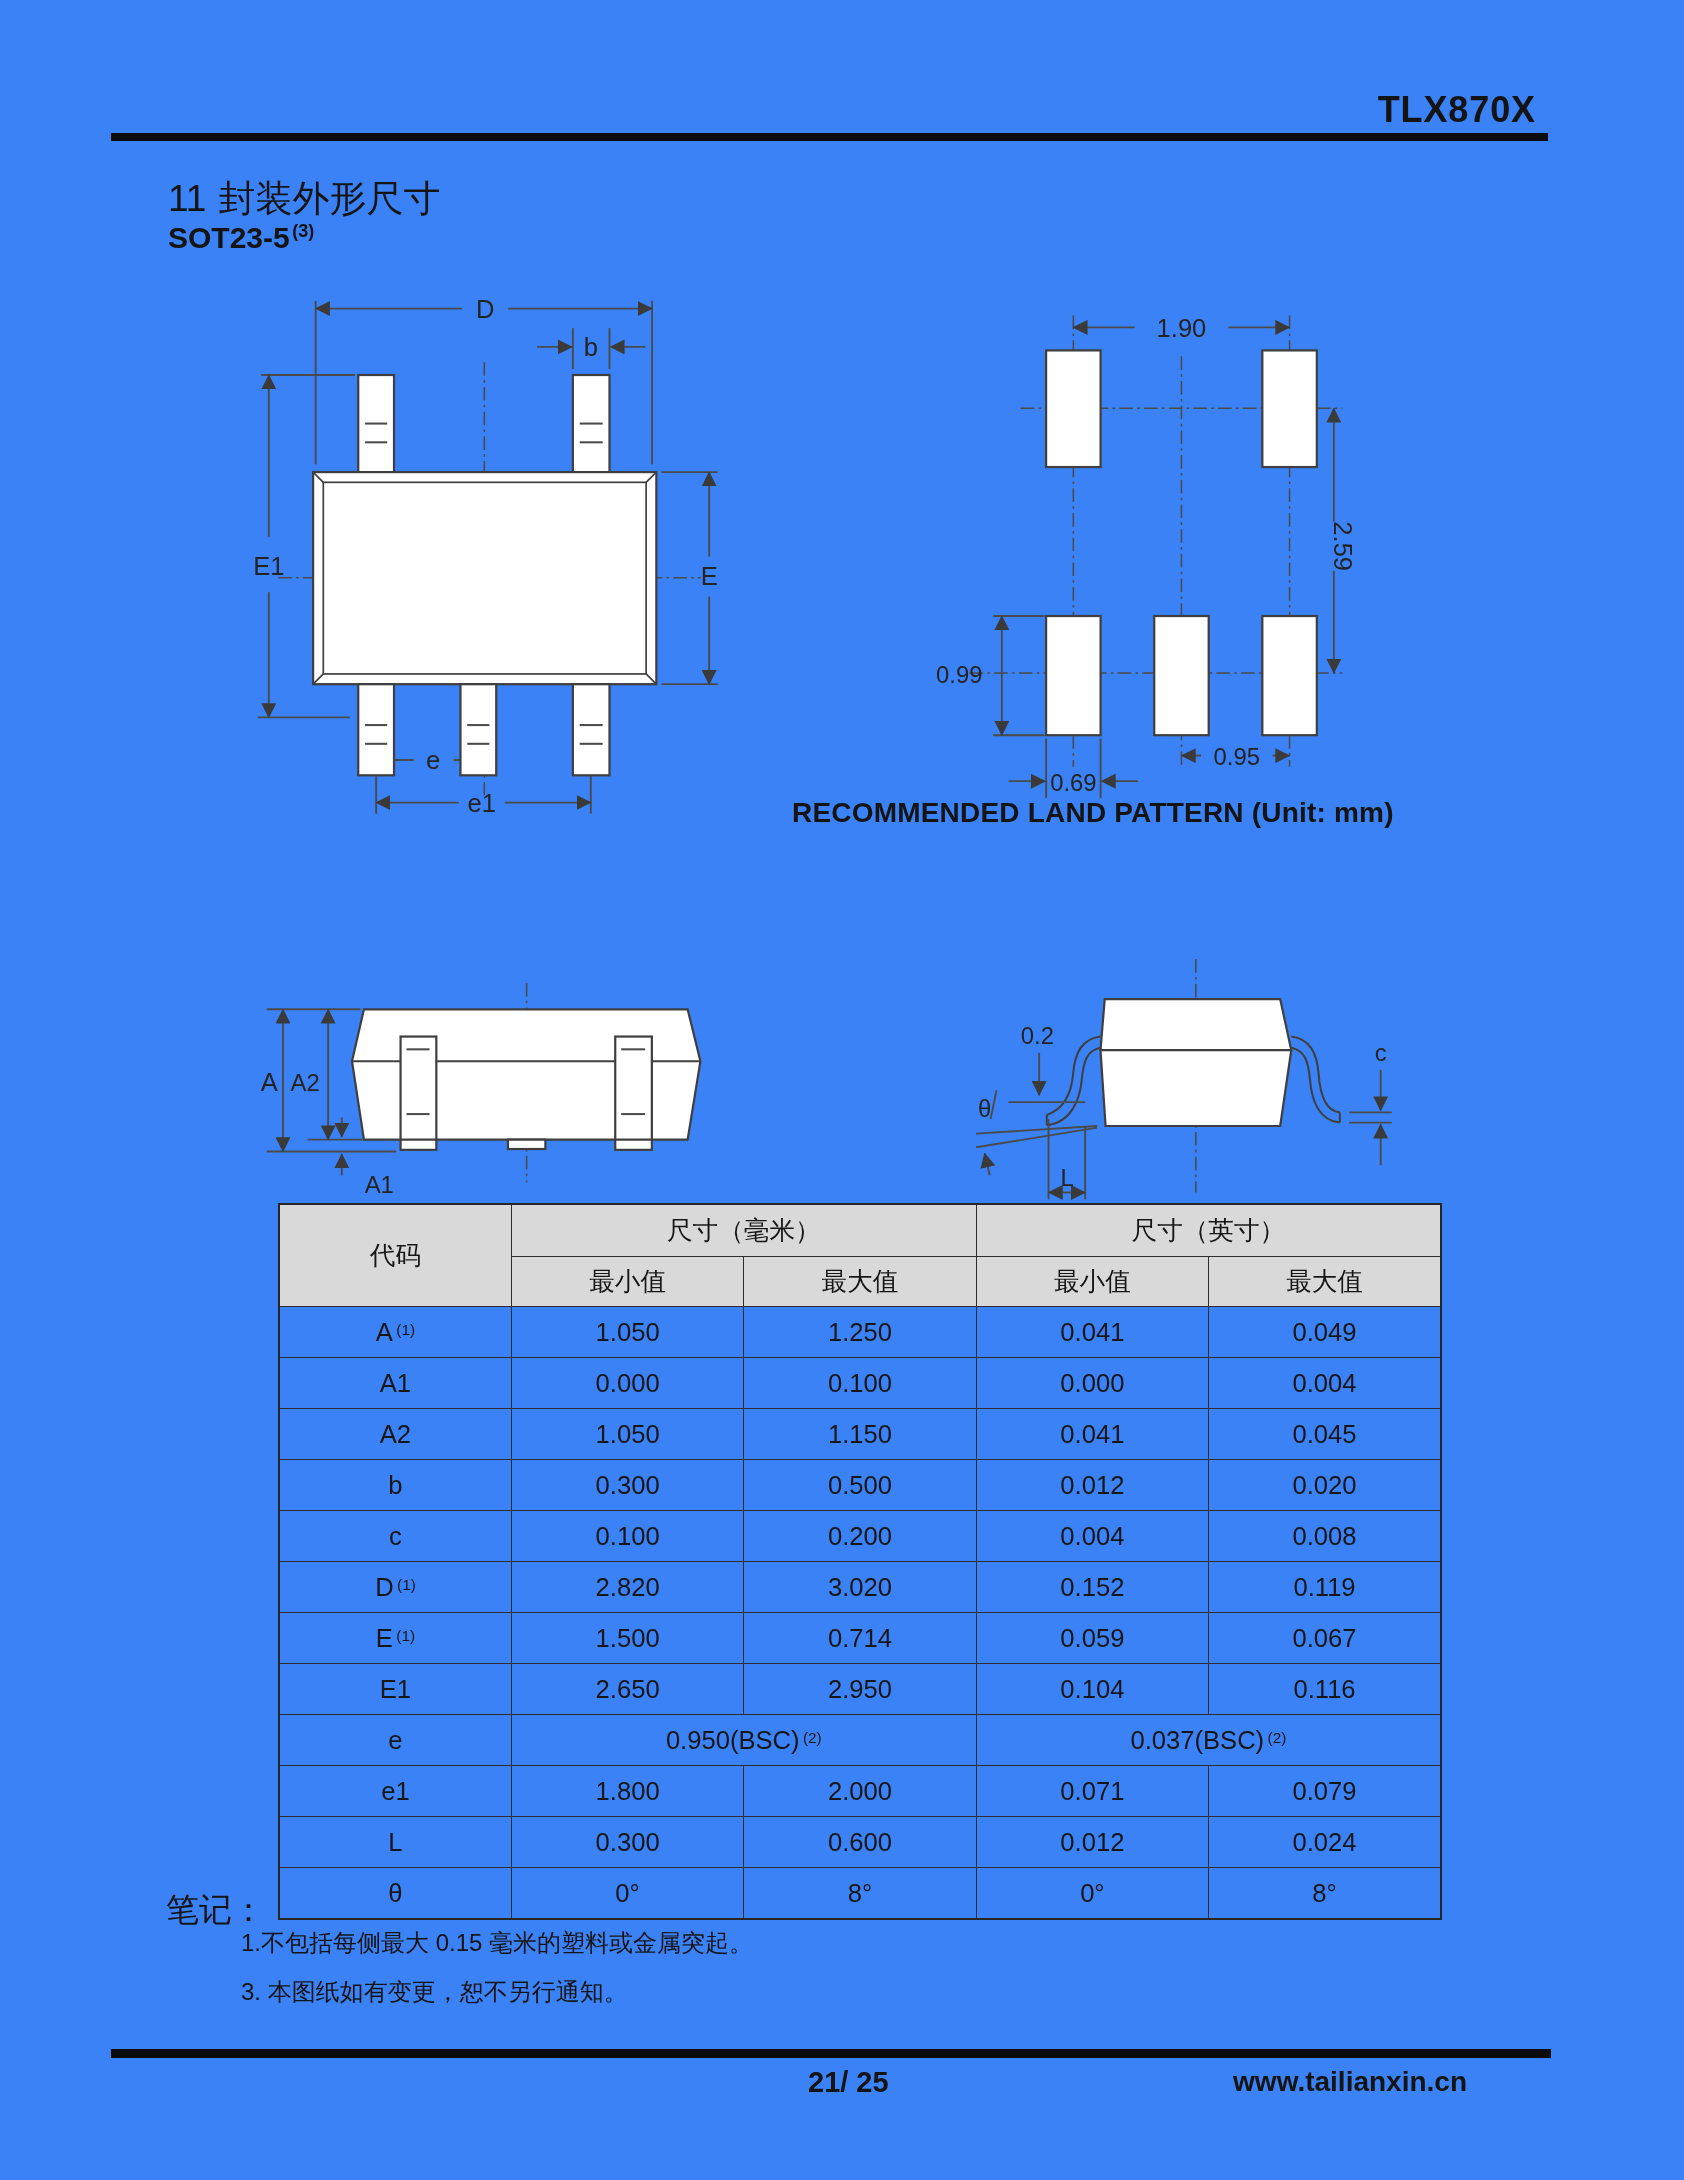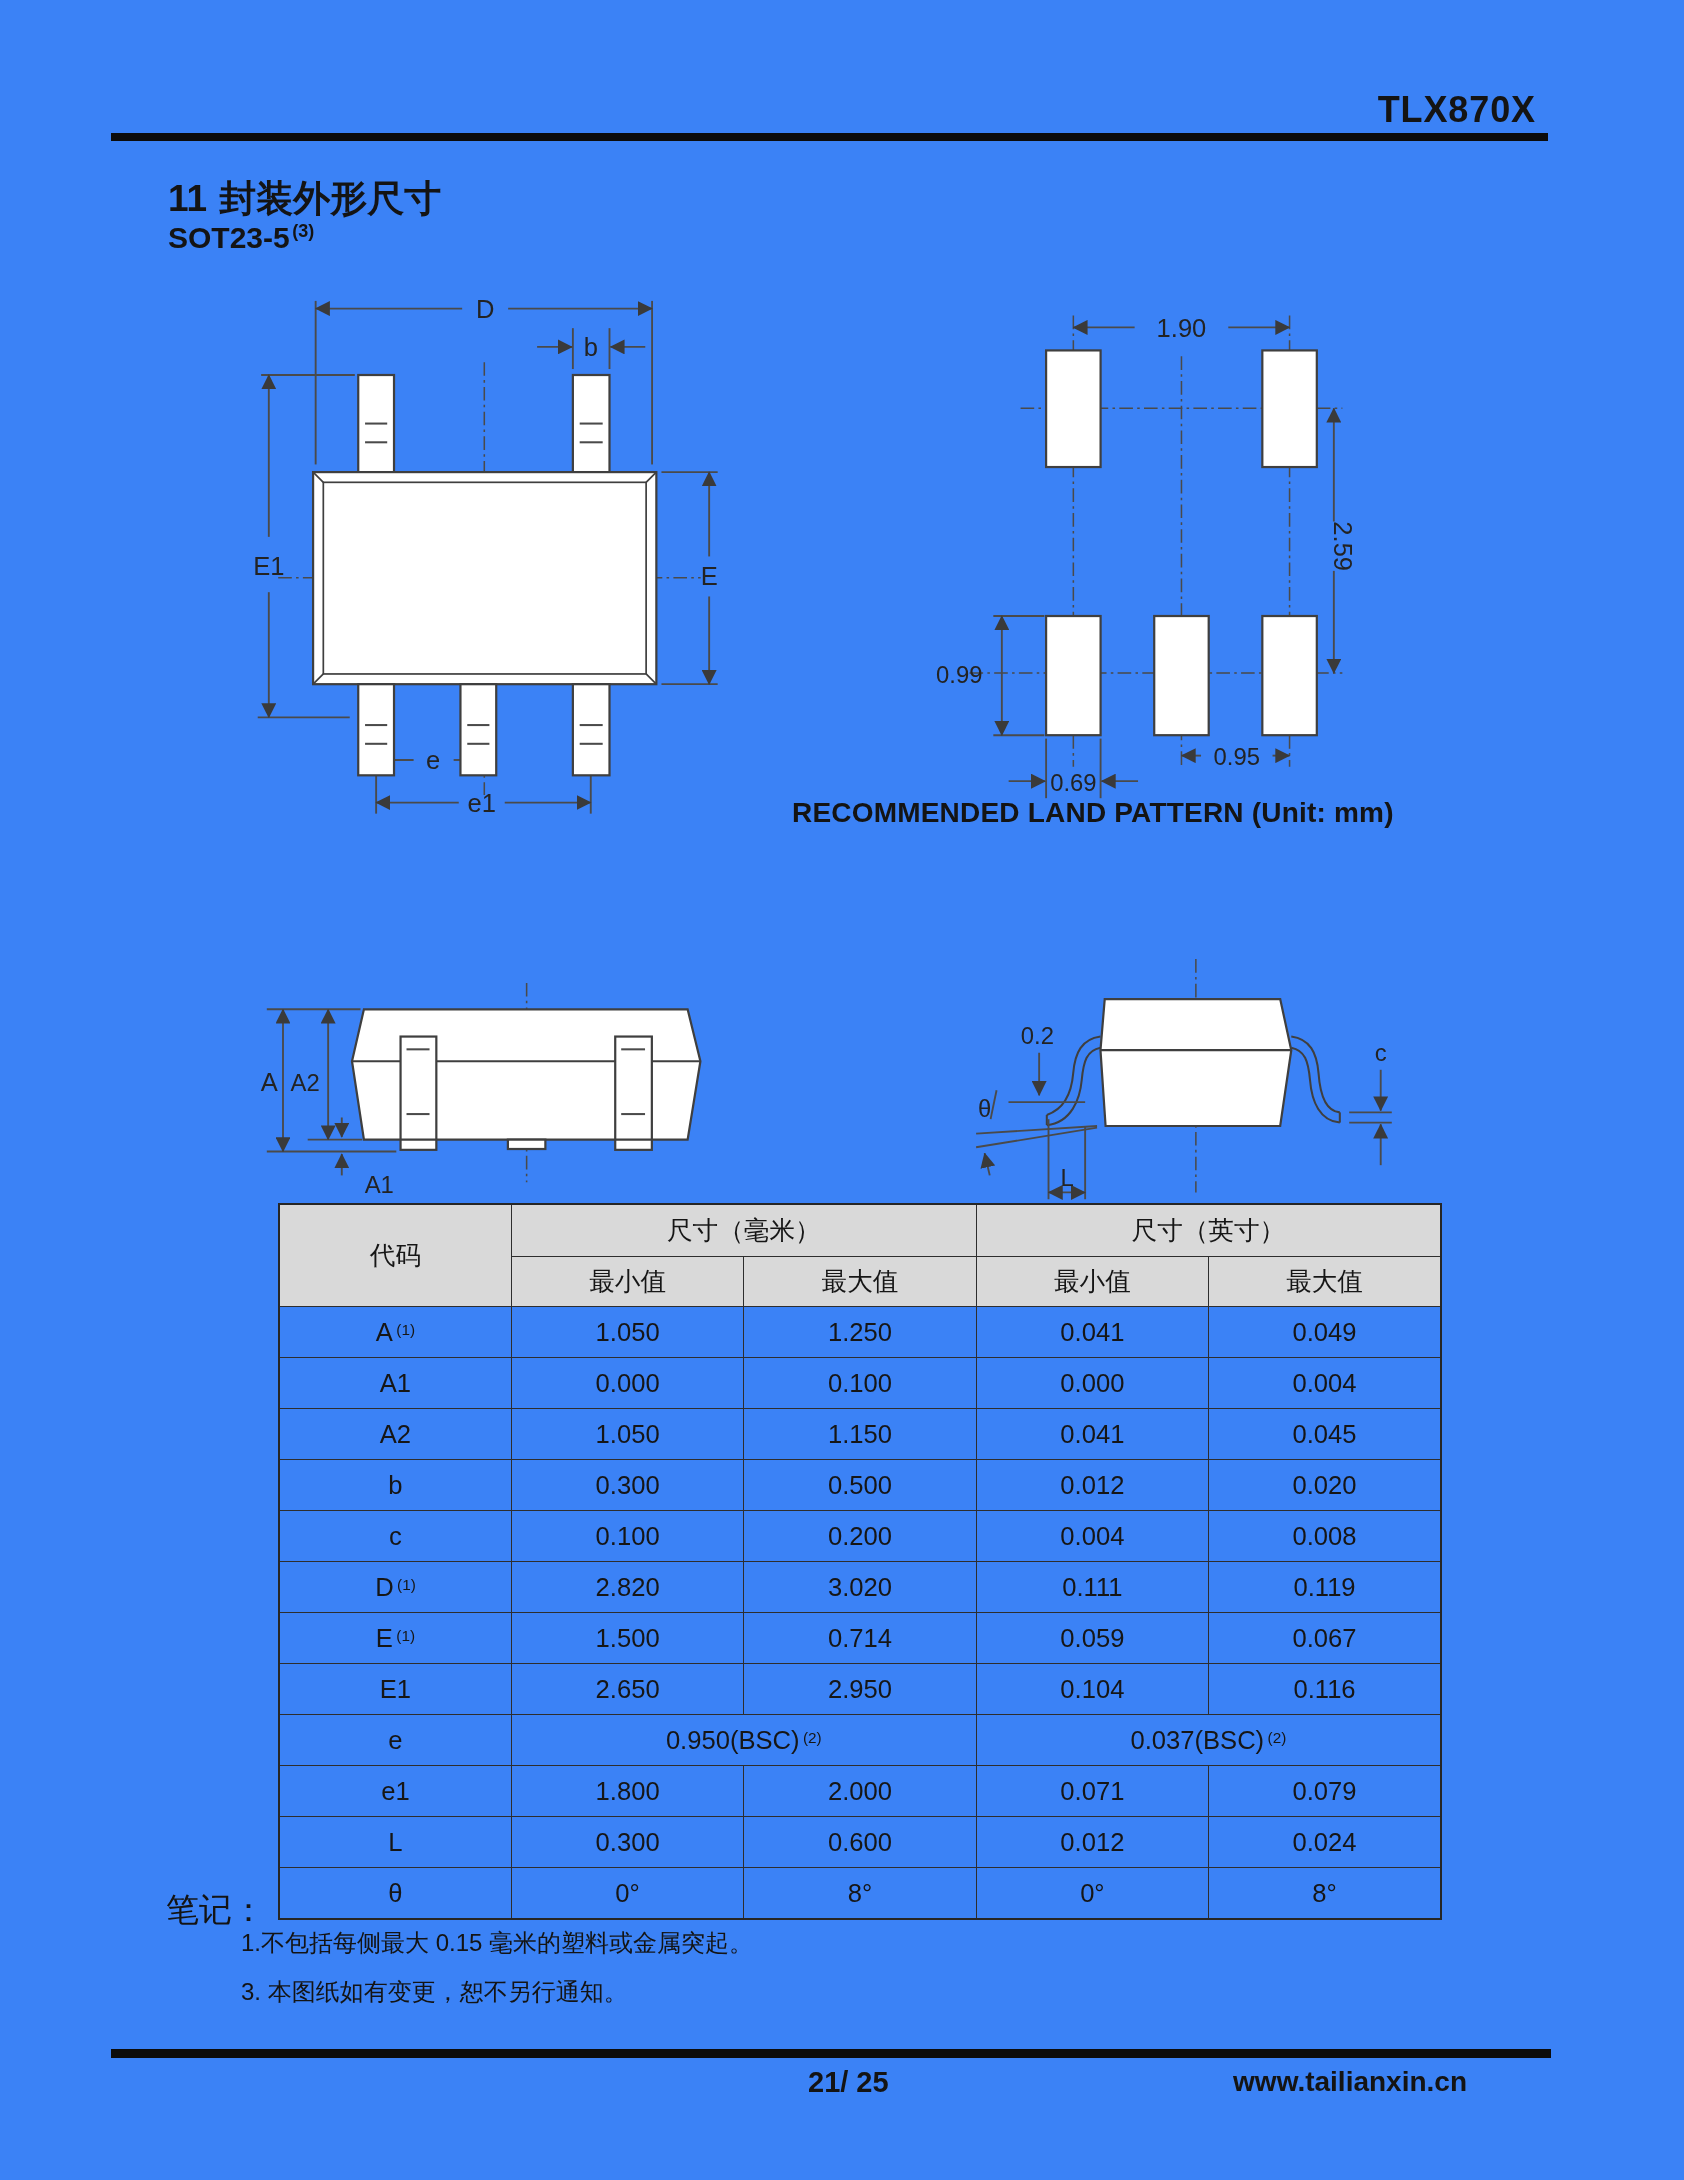--- a/index.html
+++ b/index.html
@@ -4,21 +4,21 @@
 <style>
   html,body{margin:0;padding:0;background:#e8e8e8;}
   .page{
     position:relative;width:1685px;height:2181px;background:#3b82f6;
     font-family:"Liberation Sans","DejaVu Sans",sans-serif;color:#141414;
     margin:0 auto;overflow:hidden;
   }
   .abs{position:absolute;}
   .doc-title{top:89px;right:149px;font-size:36px;font-weight:700;letter-spacing:0.9px;}
   .header-rule{left:111px;top:133px;width:1437px;height:7.7px;background:#0c0c0c;}
-  .section-heading{left:168px;top:174px;font-size:37px;font-weight:700;text-align:center;}
+  .section-heading{left:168px;top:174px;font-size:37px;font-weight:400;text-align:center;}
   .section-heading .num{margin-right:12px;}
   .package-heading{left:168px;top:221px;font-size:30px;font-weight:700;}
   .hsup{font-size:18px;vertical-align:11px;margin-left:2.6px;font-weight:700;}
   .land-caption{left:792px;top:797px;font-size:28px;font-weight:700;letter-spacing:0.2px;}
 
   svg text{font-family:"Liberation Sans","DejaVu Sans",sans-serif;fill:#232323;}
   .dim-label{font-size:30px;}
   .dim-label-s{font-size:28px;}
 
   .dim-table{
@@ -297,21 +297,21 @@
           <td><span>c</span></td>
           <td><span>0.100</span></td>
           <td><span>0.200</span></td>
           <td><span>0.004</span></td>
           <td><span>0.008</span></td>
         </tr>
         <tr>
           <td><span>D</span><sup>(1)</sup></td>
           <td><span>2.820</span></td>
           <td><span>3.020</span></td>
-          <td><span>0.111</span></td>
+          <td><span>0.152</span></td>
           <td><span>0.119</span></td>
         </tr>
         <tr>
           <td><span>E</span><sup>(1)</sup></td>
           <td><span>1.500</span></td>
           <td><span>0.714</span></td>
           <td><span>0.059</span></td>
           <td><span>0.067</span></td>
         </tr>
         <tr>

